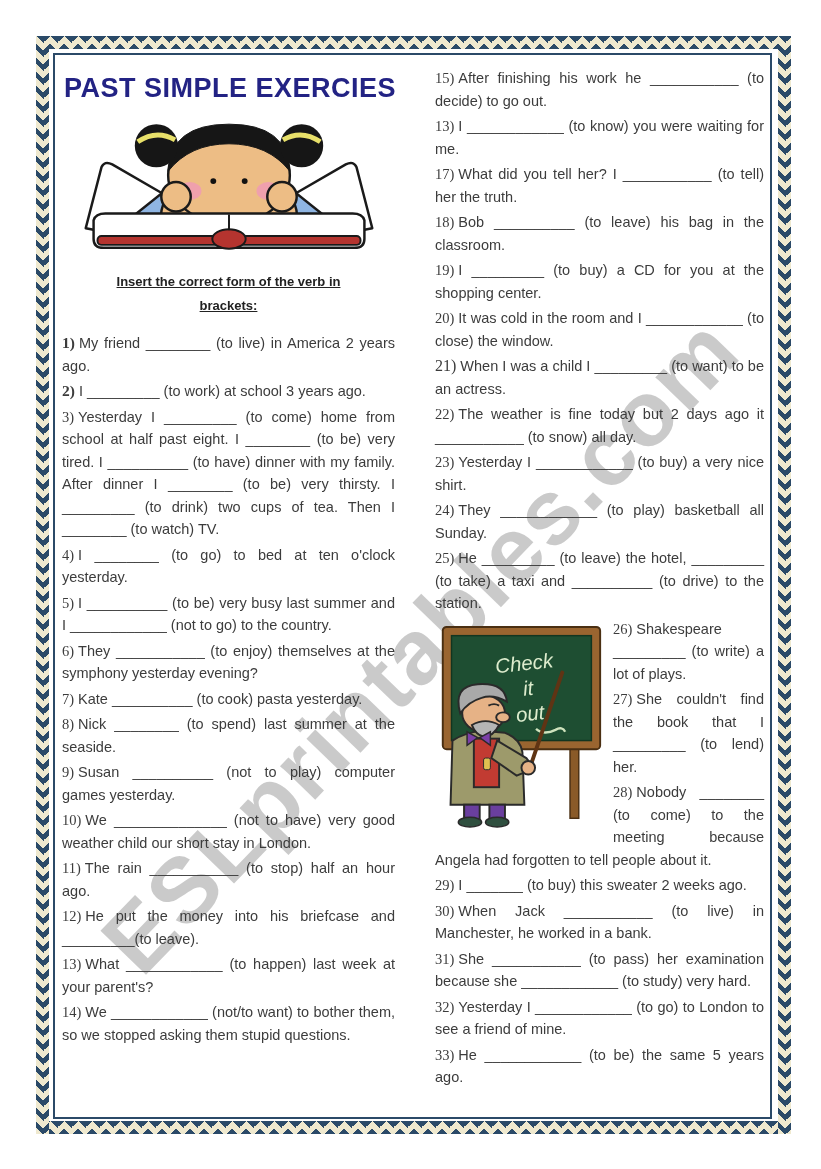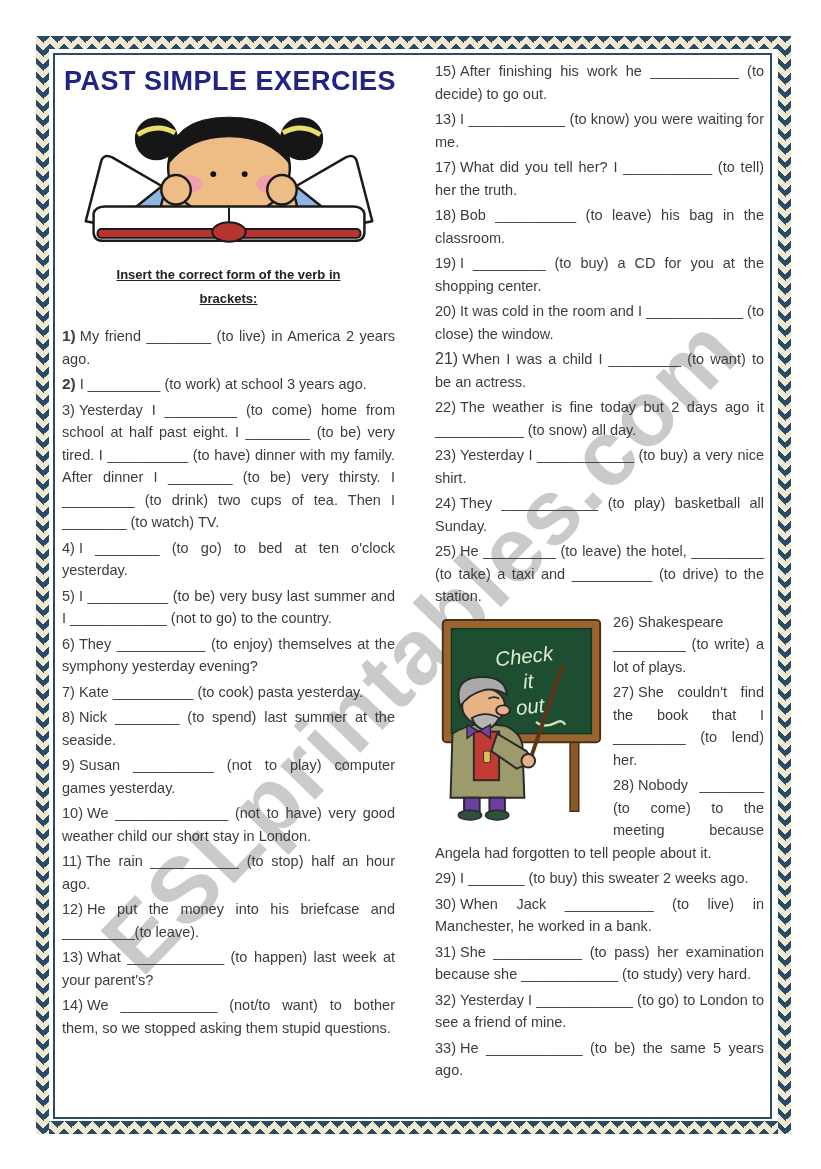--- a/index.html
+++ b/index.html
@@ -28,41 +28,41 @@
   }
   
   .watermark {
     position:absolute; left:-70px; top:590px; width:980px; height:110px;
     line-height:110px; text-align:center; font-size:92px; font-weight:bold;
     letter-spacing:2px; color:#7d7d7d; opacity:0.40;
     transform:rotate(-46deg); pointer-events:none; z-index:0; white-space:nowrap;
   }
   
   .content {
-    position:absolute; left:62px; top:46px; width:702px; height:1056px;
+    position:absolute; left:62px; top:53px; width:702px; height:1056px;
     display:flex; gap:40px; z-index:1;justify-content:center;
   }
   .col { width:333px; }
   .col-left { padding-top:12px; }
   .col-right { padding-top:14px; }
   .title {
     font-size:27px; font-weight:bold; color:#232384; letter-spacing:0.5px;
     margin:8px 0 6px 2px; white-space:nowrap;
   }
   .illustration { display:block; margin:6px auto 10px auto; }
   .instruction {
     font-size:13px; font-weight:bold; color:#222; text-align:center;
     line-height:1.85; margin:6px 0 14px 0;
   }
   .instruction span { text-decoration:underline; }
   .item {
     font-size:14.5px; line-height:22.5px; color:#3c3c3c;
     text-align:justify; margin:0 0 3px 0;
   }
-  .num { padding-right:4px; }
+  .num { padding-right:4px;font-family:Liberation Serif, serif; }
   .num.b { font-weight:bold; font-size:15.5px; }
   .num.sm { font-size:16px; }
   .tfloat { float:left; width:170px; height:208px; margin:4px 8px 2px 0; }
   .wrap-zone::after { content:""; display:block; clear:both; }
 </style>
 </head>
 <body>
 
 <div class="sheet">
 

